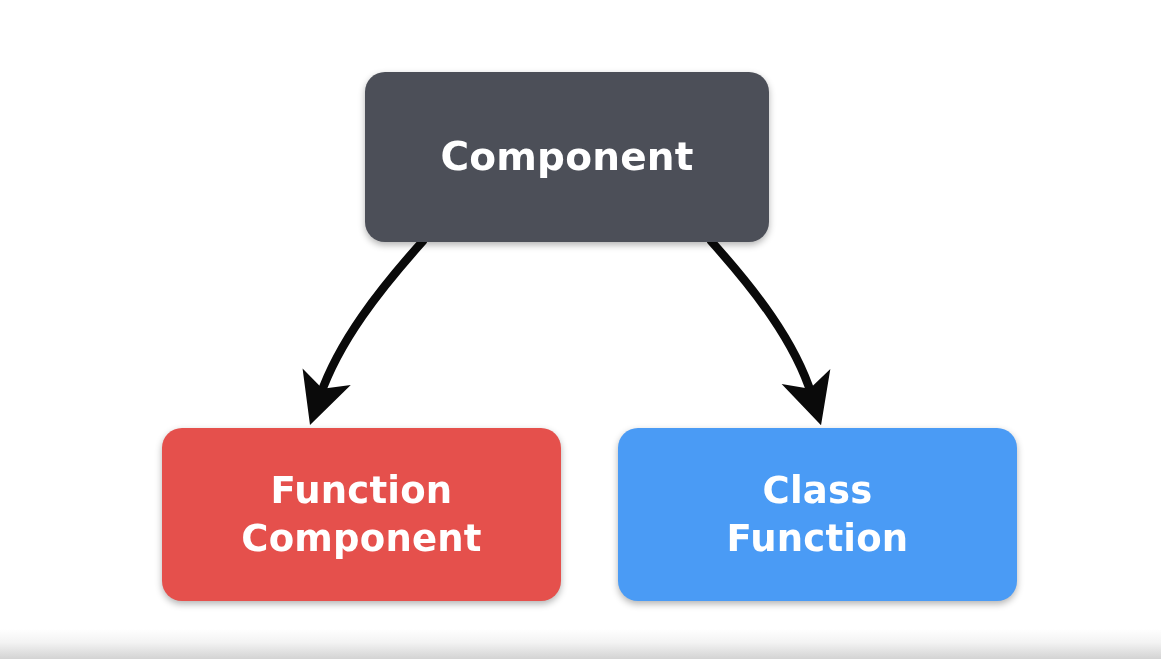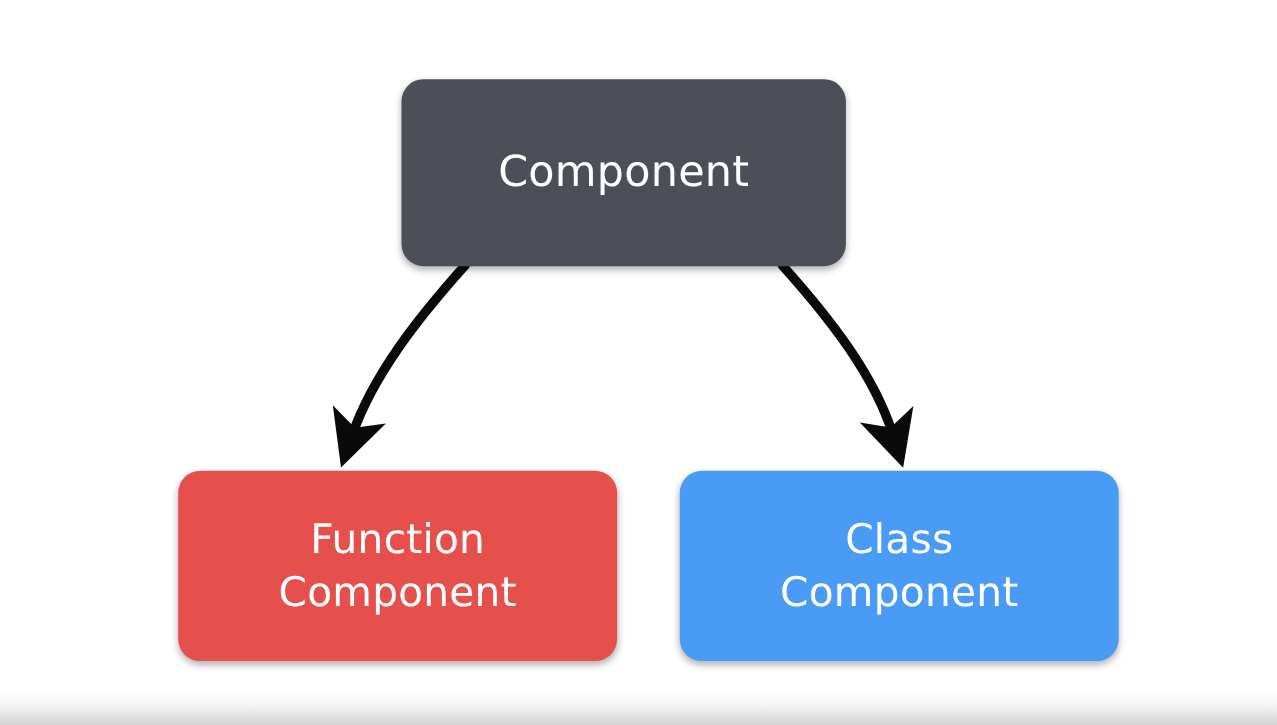--- a/index.html
+++ b/index.html
@@ -32,21 +32,21 @@
   }
   .node {
     position: absolute;
     box-sizing: border-box;
     border-radius: 20px;
     display: flex;
     align-items: center;
     justify-content: center;
     text-align: center;
     color: #ffffff;
-    font-weight: normal;
+    font-weight: bold;
     letter-spacing: 0.2px;
     box-shadow: 0 3px 7px rgba(0,0,0,0.30);
     user-select: none;
   }
   #node-component {
     left: 365px;
     top: 72px;
     width: 404px;
     height: 170px;
     background: #4c4f58;
@@ -110,17 +110,17 @@
     <span class="node-label">Component</span>
   </div>
 
   <div class="node" id="node-function-component">
     <span class="node-label">Function
 Component</span>
   </div>
 
   <div class="node" id="node-class-component">
     <span class="node-label">Class
-Component</span>
+Function</span>
   </div>
 
   <div class="bottom-fade"></div>
 </div>
 
 </body></html>

